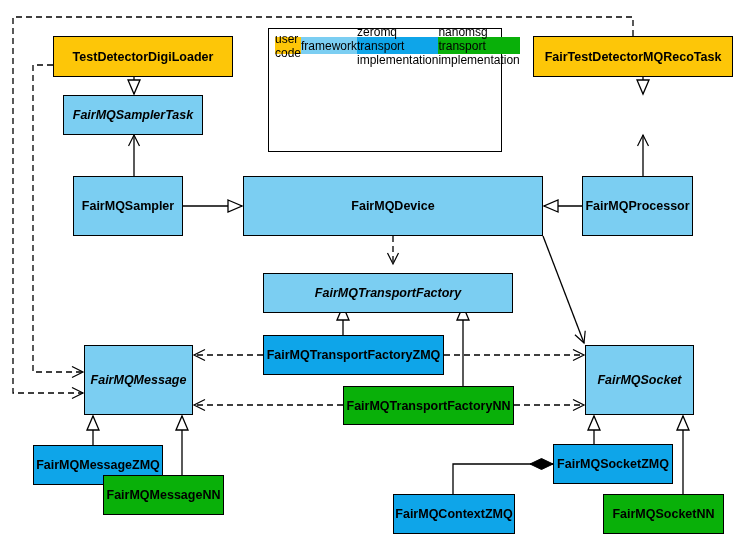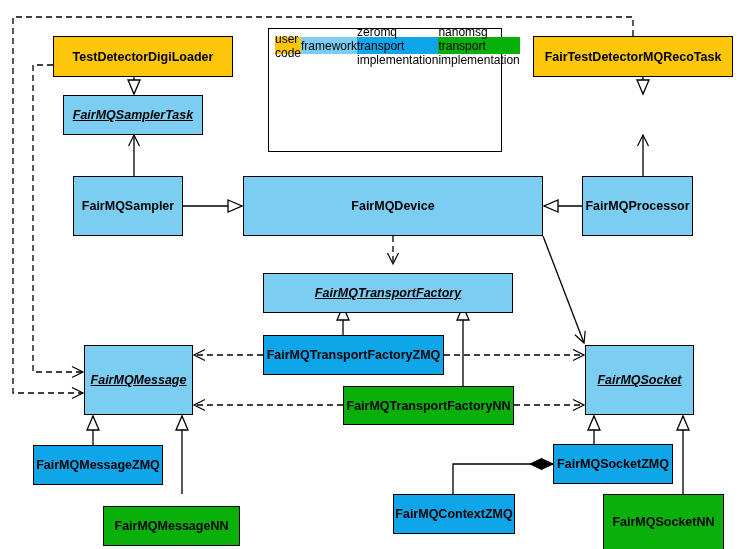--- a/index.html
+++ b/index.html
@@ -5,21 +5,21 @@
   html,body{margin:0;padding:0;background:#fff;}
   #stage{position:relative;width:748px;height:549px;background:#fff;overflow:hidden;
          font-family:"Liberation Sans",sans-serif;}
   #wires{position:absolute;left:0;top:0;width:748px;height:549px;}
   .node{position:absolute;border:1.3px solid #000;display:flex;align-items:center;justify-content:center;
         text-align:center;font-weight:700;font-size:12.5px;color:#000;white-space:nowrap;box-sizing:border-box;}
   .user{background:#FDC608;}
   .fw{background:#7BCEF2;}
   .zmq{background:#0ea5e9;}
   .nn{background:#09B009;}
-  .abstract{font-style:italic;text-decoration:underline;}
+  .abstract{font-style:italic;}
   .legend{position:absolute;left:268px;top:28px;width:234px;height:124px;border:1.3px solid #000;
           background:#fff;box-sizing:border-box;display:flex;flex-direction:row;
           justify-content:space-between;padding:8px 6px;}
   .legend-bar{height:17px;display:flex;align-items:center;justify-content:center;
               font-size:12px;font-weight:400;color:#000;}
   .legend-bar.user{border:none;} 
 </style>
 </head>
 <body>
 
@@ -94,21 +94,21 @@
   <div class="node zmq" style="left:263px;top:335px;width:181px;height:40px;">FairMQTransportFactoryZMQ</div>
 
   <div class="node nn" style="left:343px;top:386px;width:171px;height:39px;">FairMQTransportFactoryNN</div>
 
   <div class="node fw abstract" style="left:84px;top:345px;width:109px;height:70px;">FairMQMessage</div>
 
   <div class="node fw abstract" style="left:585px;top:345px;width:109px;height:70px;">FairMQSocket</div>
 
   <div class="node zmq" style="left:33px;top:445px;width:130px;height:40px;">FairMQMessageZMQ</div>
 
-  <div class="node nn" style="left:103px;top:506px;width:137px;height:40px;">FairMQMessageNN</div>
+  <div class="node nn" style="left:103px;top:475px;width:121px;height:40px;">FairMQMessageNN</div>
 
   <div class="node zmq" style="left:553px;top:444px;width:120px;height:40px;">FairMQSocketZMQ</div>
 
-  <div class="node nn" style="left:603px;top:494px;width:121px;height:56px;text-align:center;">FairMQSocketNN</div>
+  <div class="node nn" style="left:603px;top:494px;width:121px;height:40px;text-align:center;">FairMQSocketNN</div>
 
   <div class="node zmq" style="left:393px;top:494px;width:122px;height:40px;">FairMQContextZMQ</div>
 
 </div>
 
 </body></html>

